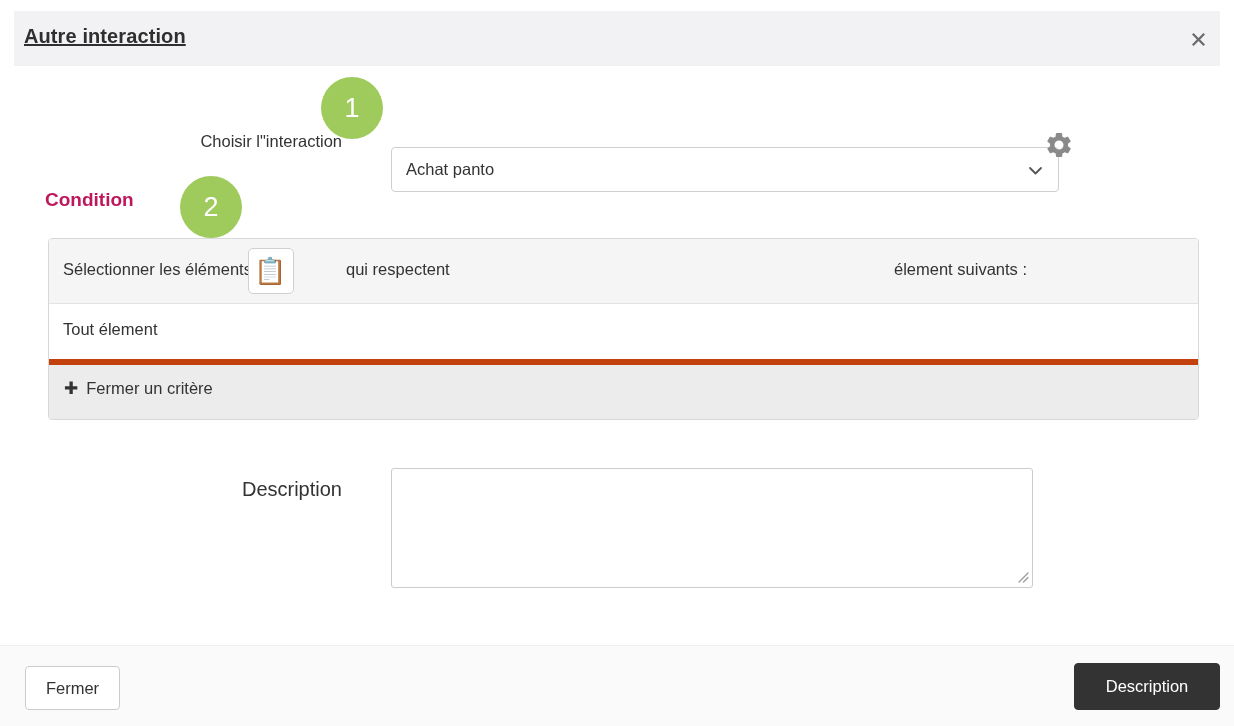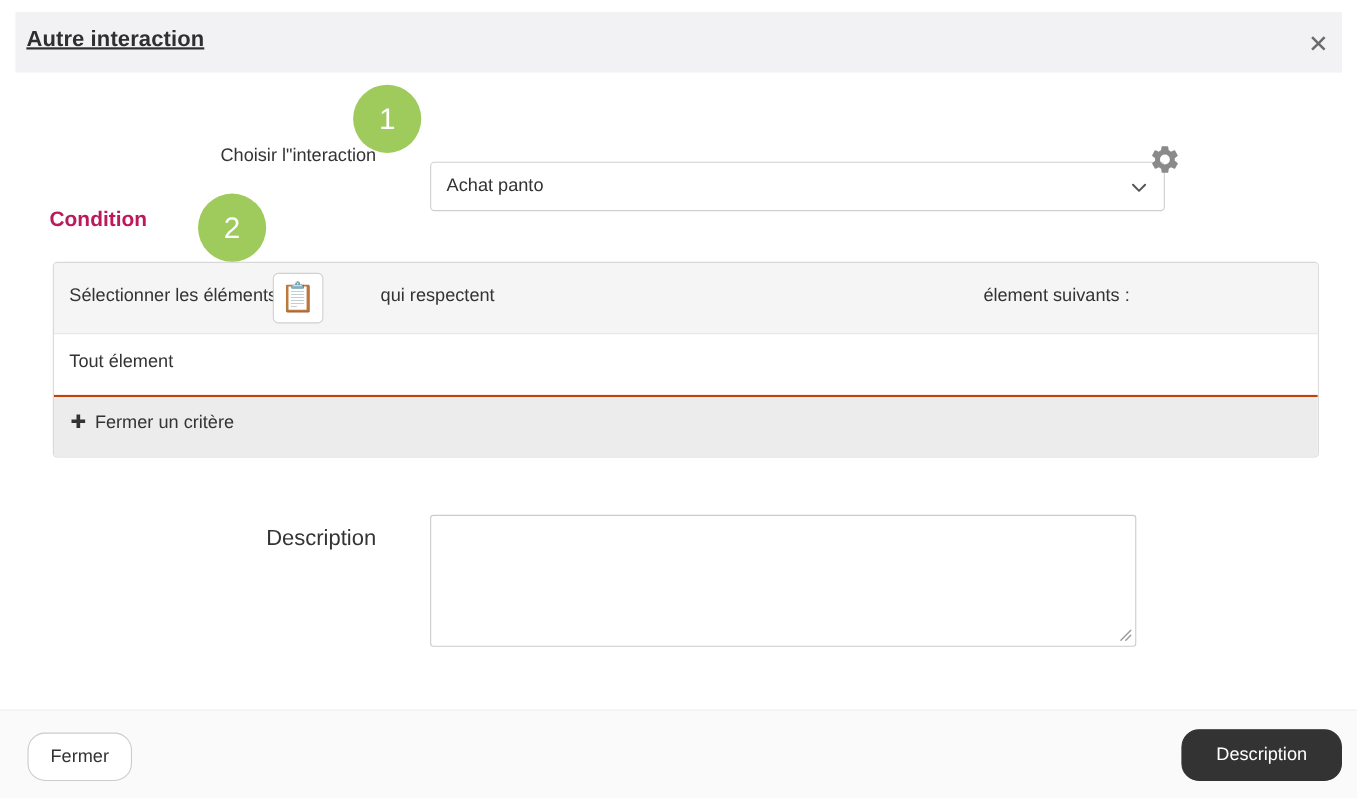--- a/index.html
+++ b/index.html
@@ -205,21 +205,21 @@
     left: 845px;
     top: 21px;
     font-size: 16.5px;
     color: #333;
     white-space: nowrap;
   }
   .panel-item-row {
     position: relative;
     height: 55px;
     background: #ffffff;
-    border-bottom: 2px solid #c2410c;
+    border-bottom: 6px solid #c2410c;
   }
   .panel-item-label {
     position: absolute;
     left: 14px;
     top: 16px;
     font-size: 16.5px;
     color: #333;
   }
   .panel-footer-row {
     position: relative;
@@ -288,21 +288,21 @@
     top: 645px;
     width: 1234px;
     height: 81px;
     background: #fafafa;
     border-top: 1px solid #f0f0f0;
     box-sizing: border-box;
   }
   .btn {
     position: absolute;
     box-sizing: border-box;
-    border-radius: 16px;
+    border-radius: 4px;
     font-size: 16.5px;
     font-family: "Liberation Sans", sans-serif;
     cursor: pointer;
     display: flex;
     align-items: center;
     justify-content: center;
     padding: 0;
   }
   #btn-close-footer {
     left: 25px;

